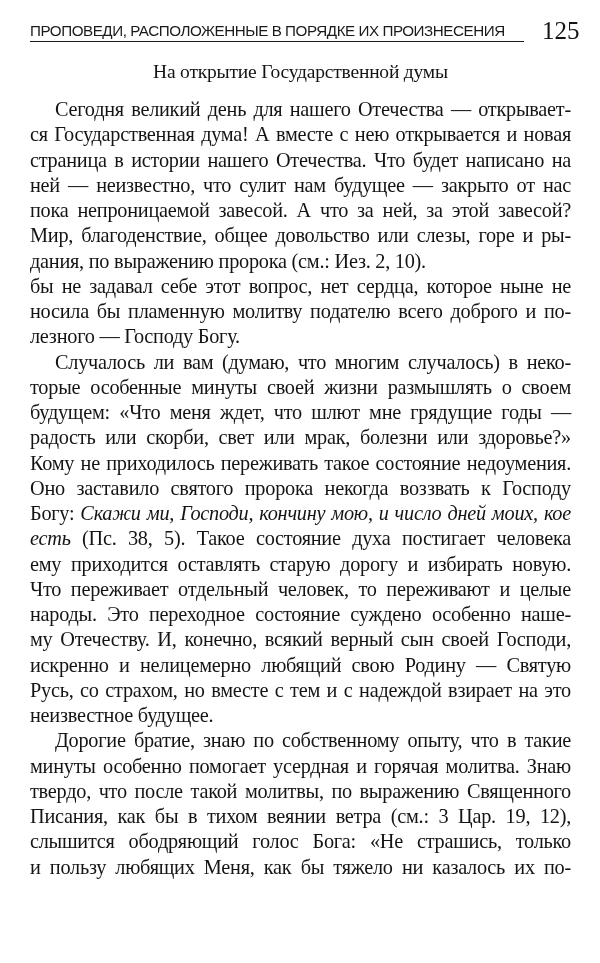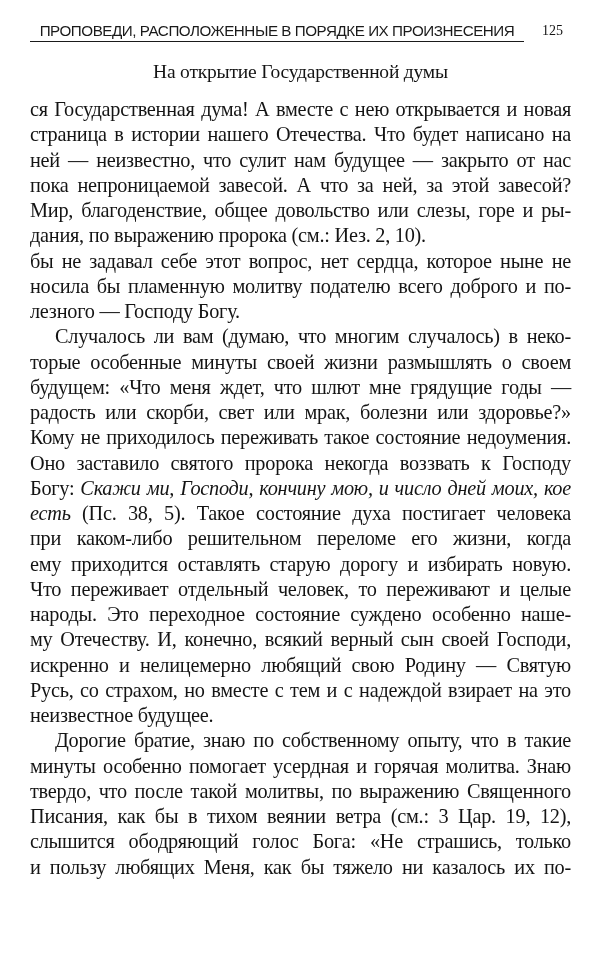--- a/index.html
+++ b/index.html
@@ -1,26 +1,26 @@
 <!DOCTYPE html>
 <html><head>
 <meta charset="utf-8">
 <style>
   html, body { margin: 0; padding: 0; background: #ffffff; }
   body { width: 600px; height: 963px; position: relative; overflow: hidden; color: #141414; }
   .header { position: absolute; left: 30px; top: 18px; width: 545px; height: 28px; }
   .running-head {
     position: absolute; left: 0; top: 4px; width: 494px;
     font-family: "Liberation Sans", sans-serif; font-size: 15.2px; letter-spacing: -0.45px;
-    text-align: center; white-space: nowrap; color: #1a1a1a;
+    text-align: left; white-space: nowrap; color: #1a1a1a;
     border-bottom: 1.6px solid #1a1a1a; padding-bottom: 2px; line-height: 17px;
   }
   .page-number {
     position: absolute; left: 512px; top: 0px; width: 40px;
-    font-family: "Liberation Serif", serif; font-size: 14px; line-height: 26px; color: #141414;
+    font-family: "Liberation Serif", serif; font-size: 25px; line-height: 26px; color: #141414;
   }
   .title {
     position: absolute; left: 30px; top: 60px; width: 541px; text-align: center;
     font-family: "Liberation Serif", serif; font-weight: normal; font-size: 19.5px; line-height: 24px;
     letter-spacing: -0.2px;
   }
   .body-text {
     position: absolute; left: 30px; top: 97px; width: 541px;
     font-family: "Liberation Serif", serif; font-size: 20.3px; line-height: 25.25px;
     letter-spacing: -0.25px;
@@ -35,40 +35,40 @@
 
 <div class="header">
   <div class="running-head">ПРОПОВЕДИ, РАСПОЛОЖЕННЫЕ В ПОРЯДКЕ ИХ ПРОИЗНЕСЕНИЯ</div>
   <div class="page-number">125</div>
 </div>
 
 <h1 class="title" style="margin:0;">На открытие Государственной думы</h1>
 
 <div class="body-text">
 
+  <span class="line indent">Сегодня великий день для нашего Отечества — открывает-</span>
   <span class="line">ся Государственная дума! А вместе с нею открывается и новая</span>
   <span class="line">страница в истории нашего Отечества. Что будет написано на</span>
   <span class="line">ней — неизвестно, что сулит нам будущее — закрыто от нас</span>
   <span class="line">пока непроницаемой завесой. А что за ней, за этой завесой?</span>
   <span class="line">Мир, благоденствие, общее довольство или слезы, горе и ры-</span>
   <span class="line last">дания, по выражению пророка (см.: Иез. 2, 10).</span>
 
   <span class="line">бы не задавал себе этот вопрос, нет сердца, которое ныне не</span>
   <span class="line">носила бы пламенную молитву подателю всего доброго и по-</span>
   <span class="line last">лезного — Господу Богу.</span>
 
   <span class="line indent">Случалось ли вам (думаю, что многим случалось) в неко-</span>
   <span class="line">торые особенные минуты своей жизни размышлять о своем</span>
   <span class="line">будущем: «Что меня ждет, что шлют мне грядущие годы —</span>
   <span class="line">радость или скорби, свет или мрак, болезни или здоровье?»</span>
   <span class="line">Кому не приходилось переживать такое состояние недоумения.</span>
   <span class="line">Оно заставило святого пророка некогда воззвать к Господу</span>
   <span class="line"><span>Богу: </span><span class="it">Скажи ми, Господи, кончину мою, и число дней моих, кое</span></span>
   <span class="line"><span class="it">есть</span><span> (Пс. 38, 5). Такое состояние духа постигает человека</span></span>
-  <span class="line">при каком-либо решительном переломе его жизни, когда</span>
   <span class="line">ему приходится оставлять старую дорогу и избирать новую.</span>
   <span class="line">Что переживает отдельный человек, то переживают и целые</span>
   <span class="line">народы. Это переходное состояние суждено особенно наше-</span>
   <span class="line">му Отечеству. И, конечно, всякий верный сын своей Господи,</span>
   <span class="line">искренно и нелицемерно любящий свою Родину — Святую</span>
   <span class="line">Русь, со страхом, но вместе с тем и с надеждой взирает на это</span>
   <span class="line last">неизвестное будущее.</span>
 
   <span class="line indent">Дорогие братие, знаю по собственному опыту, что в такие</span>
   <span class="line">минуты особенно помогает усердная и горячая молитва. Знаю</span>

